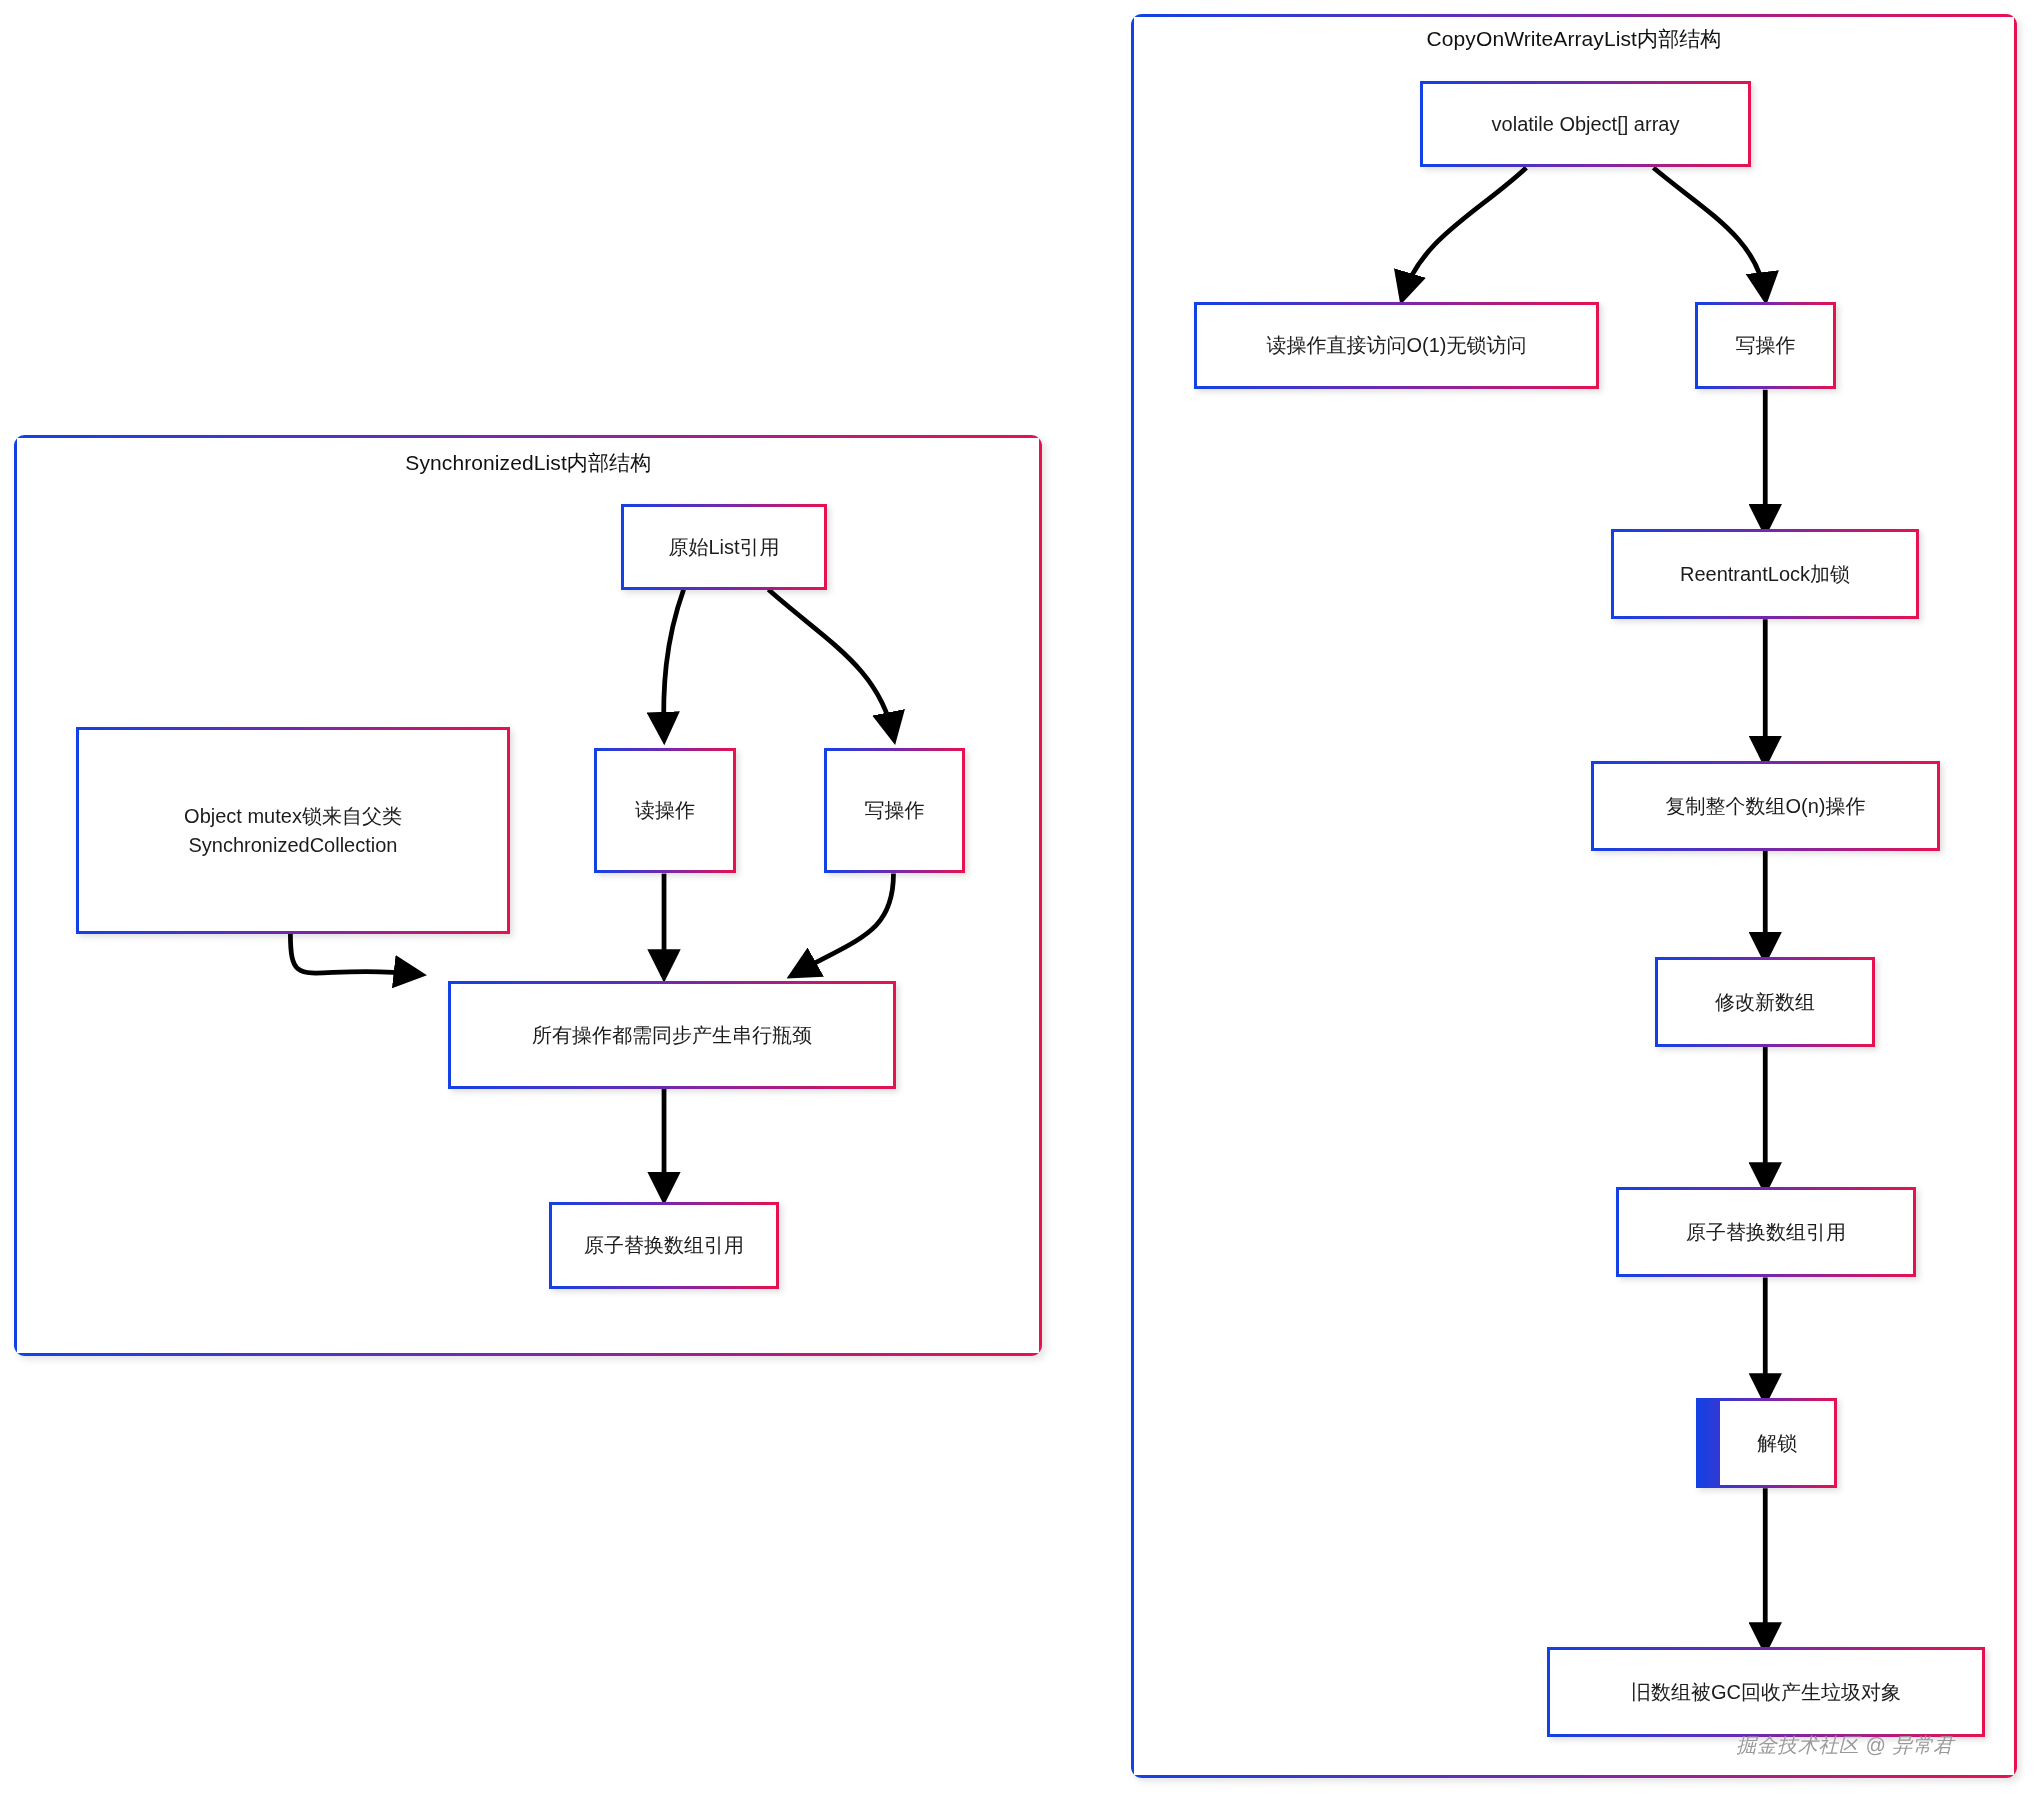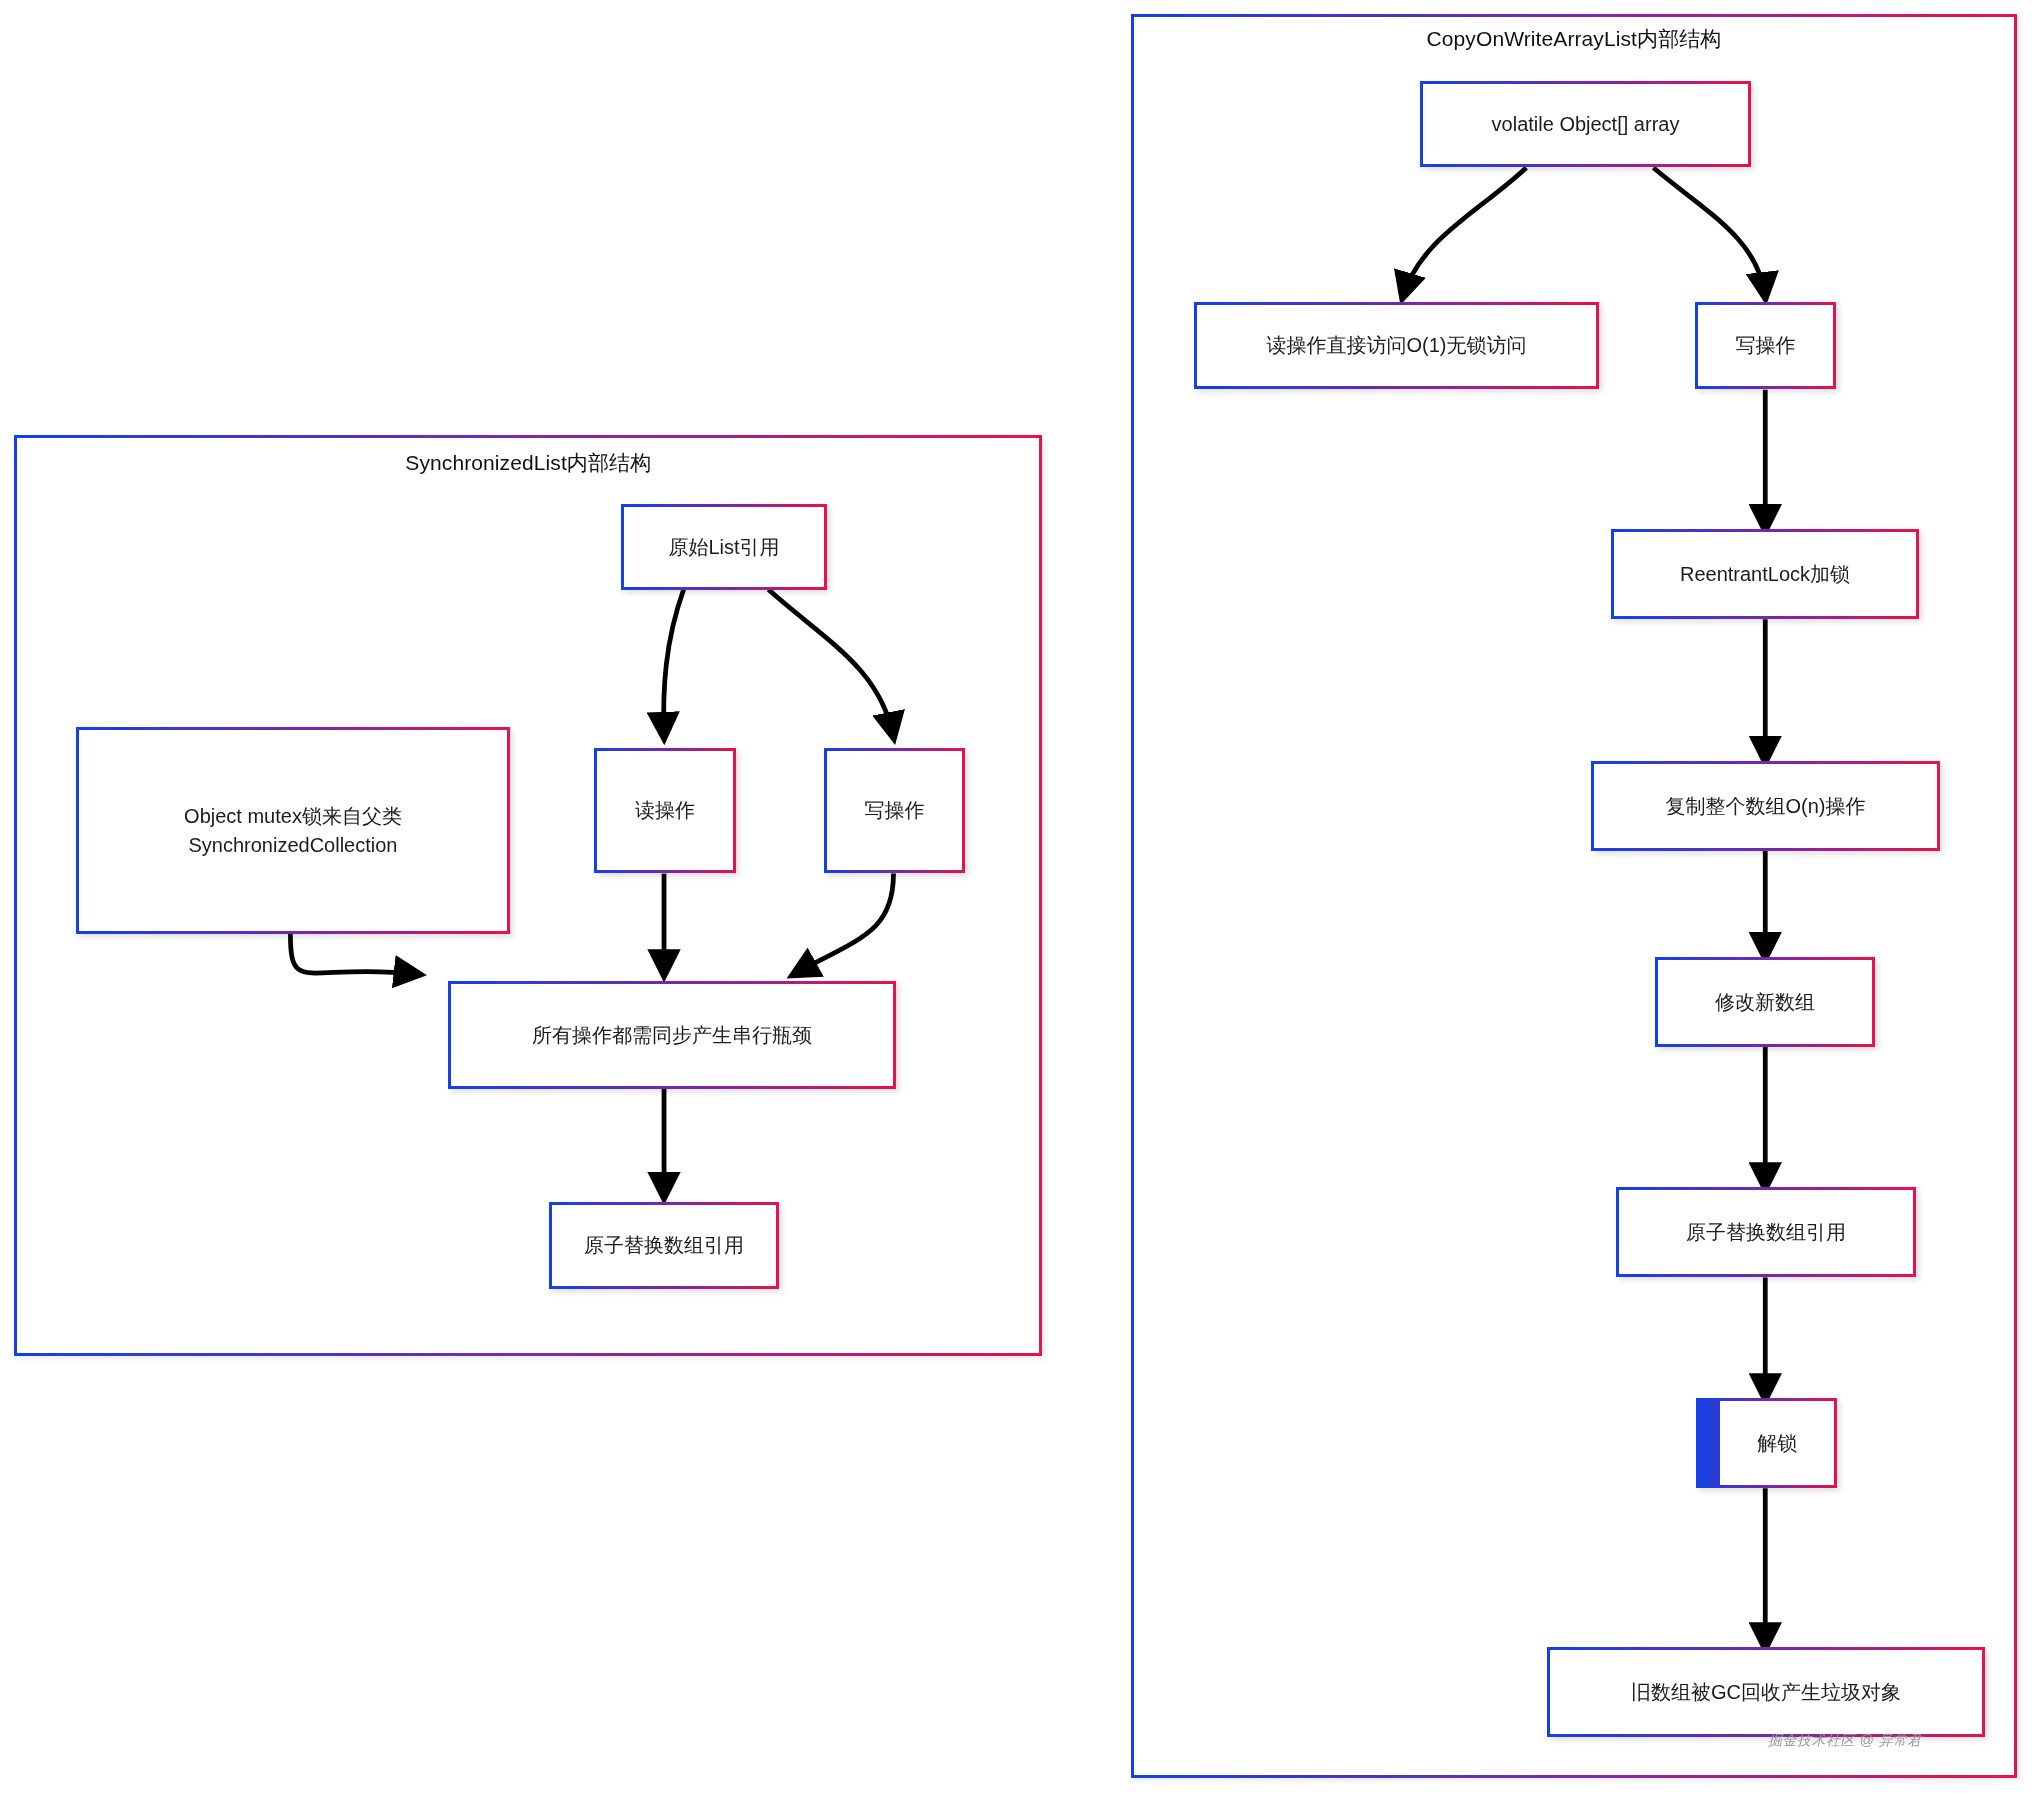--- a/index.html
+++ b/index.html
@@ -28,21 +28,21 @@
     height: 1796px;
     pointer-events: none;
     z-index: 5;
   }
   
   .panel {
     position: absolute;
     background: #ffffff;
     box-sizing: border-box;
     padding: 3.2px;
-    border-radius: 0;
+    border-radius: 11px;
     background-image: linear-gradient(90deg, #1241e6 0%, #7a2aa8 50%, #e8114f 100%);
     box-shadow: 3.2px 3.2px 7.4px rgba(0,0,0,0.10);
     z-index: 1;
   }
   .panel > .panel-inner {
     position: relative;
     width: 100%;
     height: 100%;
     background: #ffffff;
     box-sizing: border-box;
@@ -76,21 +76,21 @@
     justify-content: center;
     text-align: center;
     line-height: 1.45;
     color: #1c1c1c;
     font-size: 20px;
     padding: 0 5.3px;
   }
   .node .line2 { display: block; }
   .watermark {
     position: absolute;
-    font-size: 14px;
+    font-size: 20px;
     color: #9a9a9a;
     font-style: italic;
     letter-spacing: 0.5px;
     white-space: nowrap;
     z-index: 20;
   }
 </style>
 </head>
 <body>
 

